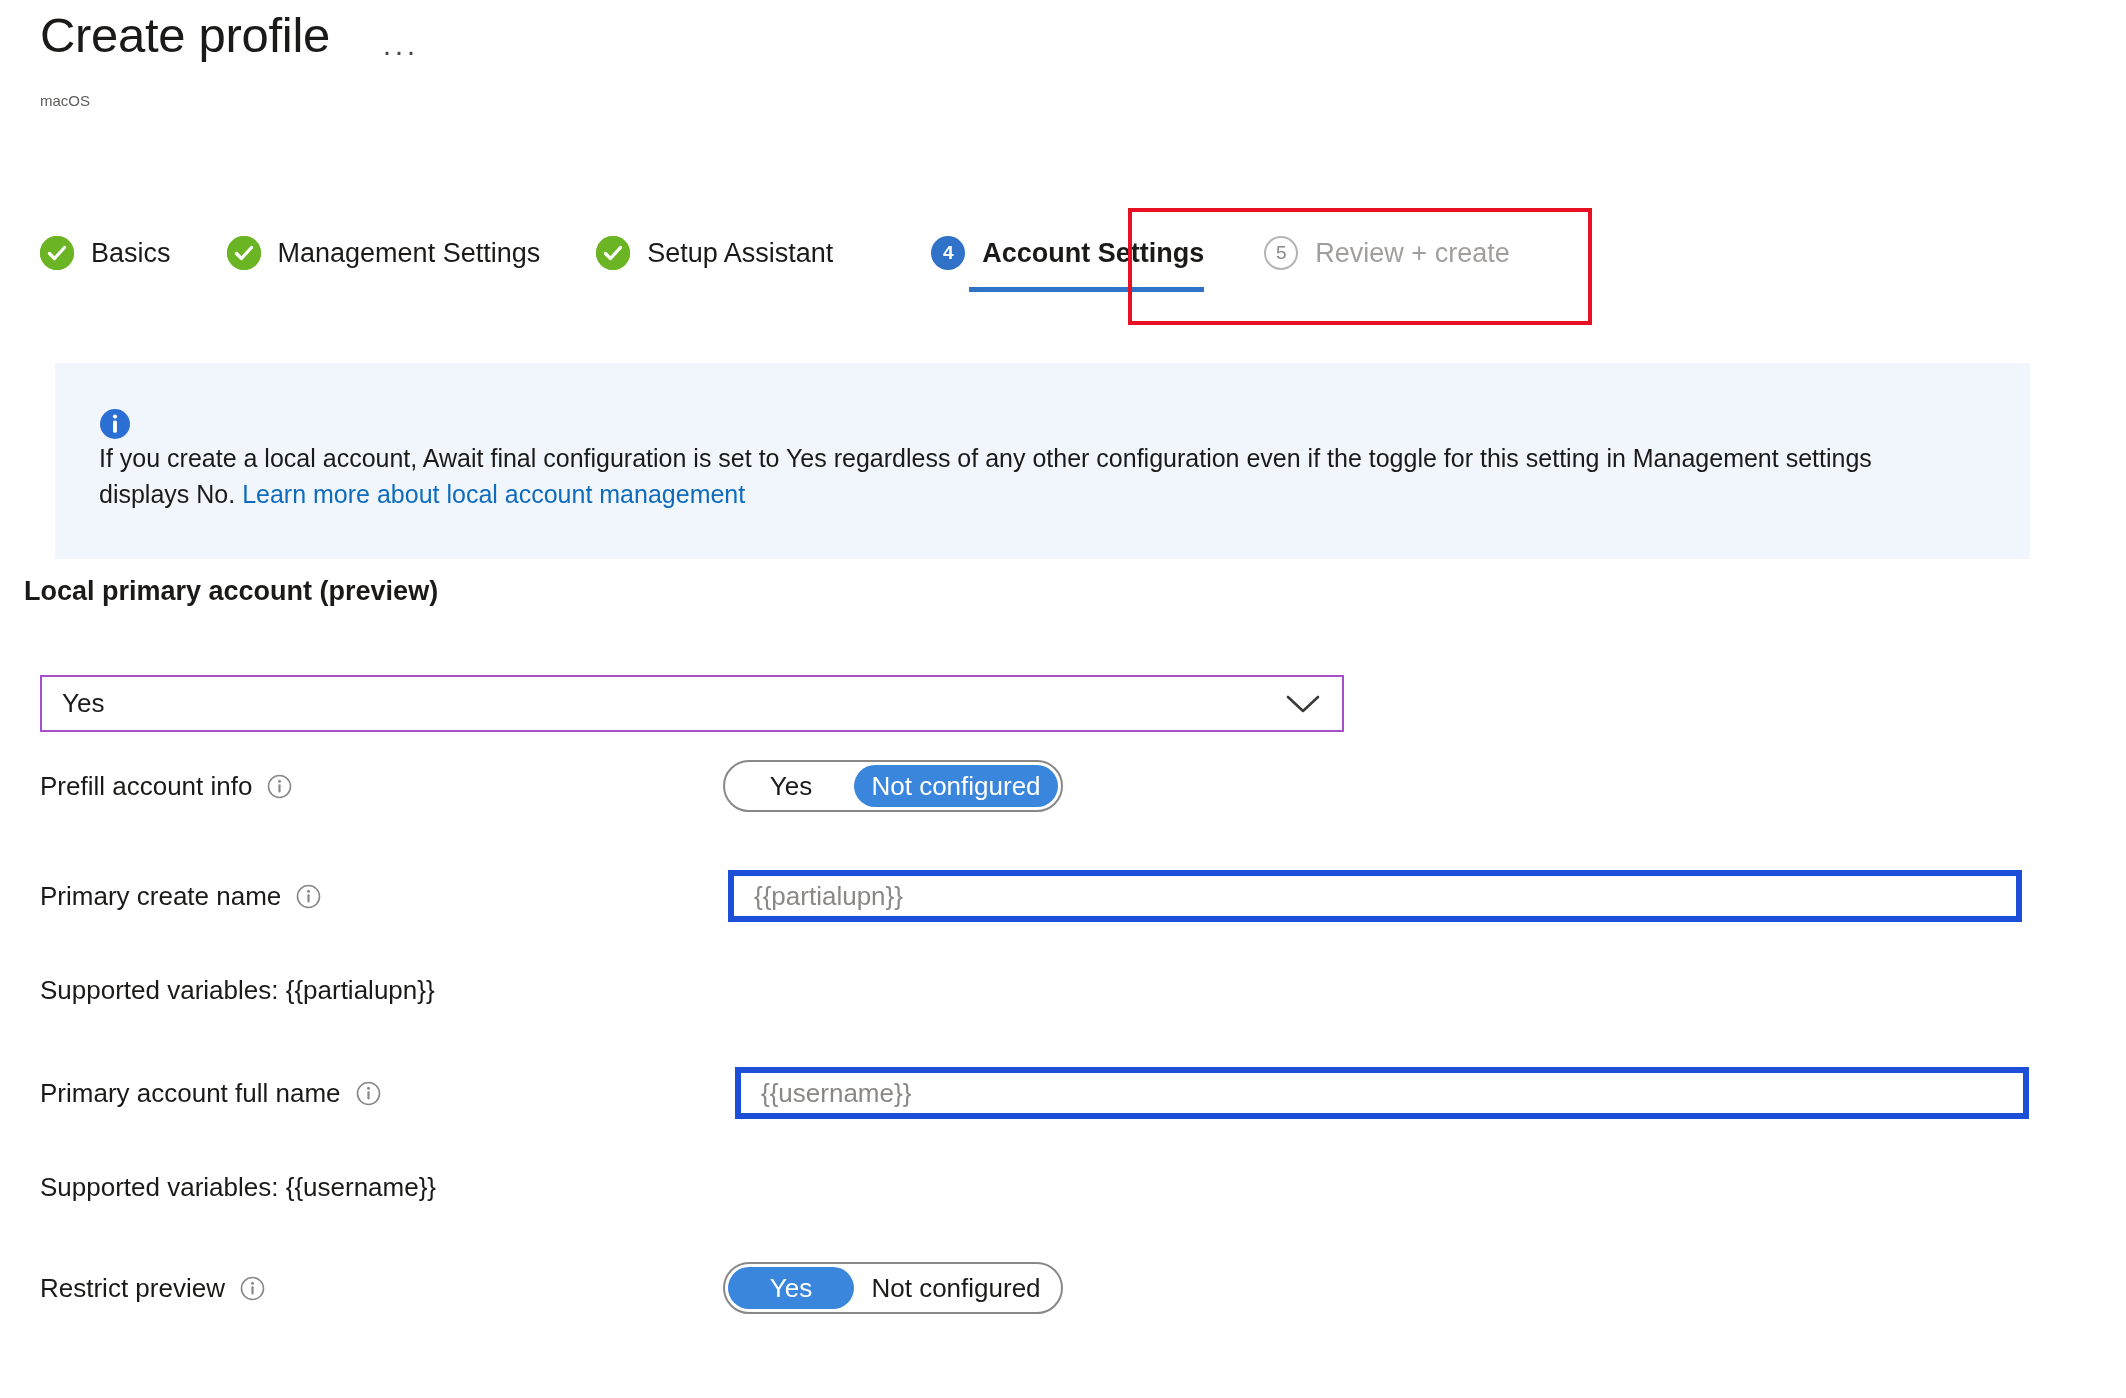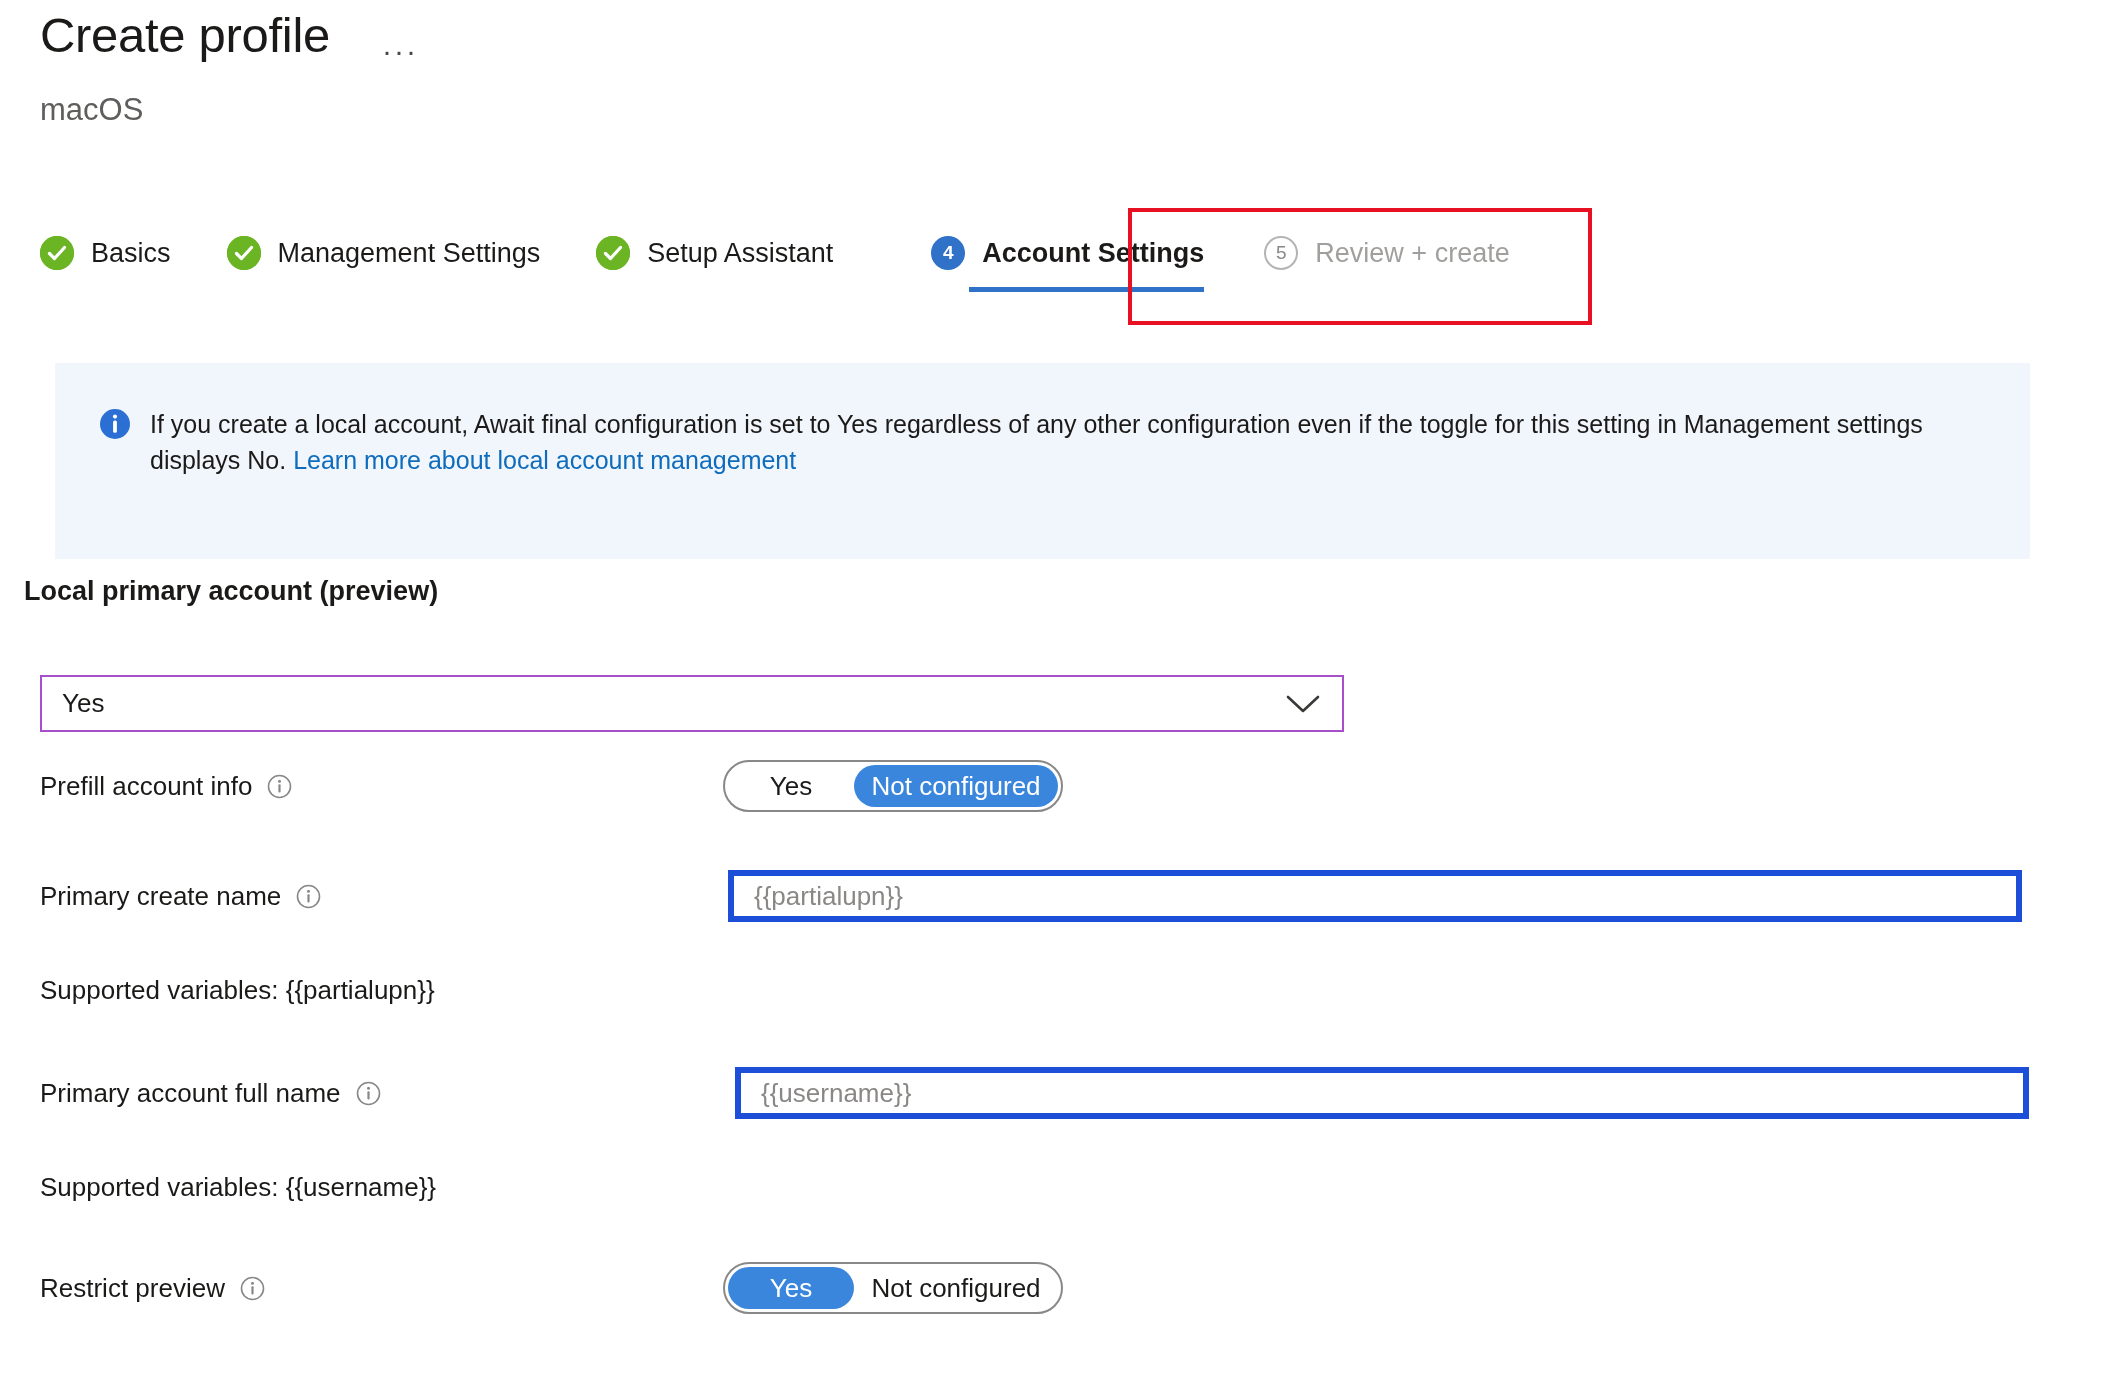--- a/index.html
+++ b/index.html
@@ -38,21 +38,21 @@
     font-size: 30px;
     color: #4a4a4a;
     letter-spacing: 2px;
     line-height: 1;
     cursor: pointer;
   }
   .page-subtitle {
     position: absolute;
     left: 40px;
     top: 92px;
-    font-size: 31px;
+    font-size: 15px;
     color: #605e5c;
   }
 
   
   .wizard-tabs {
     position: absolute;
     left: 40px;
     top: 222px;
     display: flex;
     align-items: flex-start;
@@ -134,20 +134,21 @@
     position: absolute;
     left: 55px;
     top: 363px;
     width: 1975px;
     height: 196px;
     background: #f0f6fc;
     box-sizing: border-box;
     display: flex;
     align-items: flex-start;
     padding: 43px 0 0 44px;
+    flex-direction: column;
   }
   .info-icon {
     width: 32px;
     height: 32px;
     flex: none;
     margin-right: 19px;
     margin-top: 2px;
   }
   .info-text {
     font-size: 25px;

